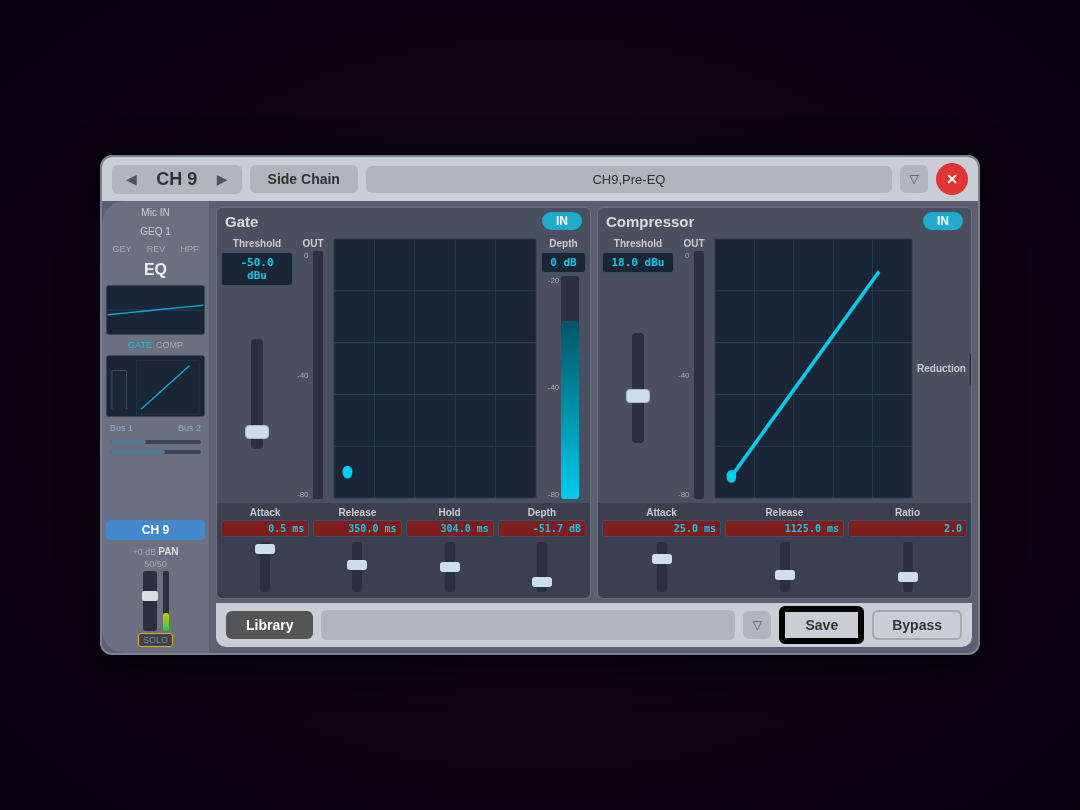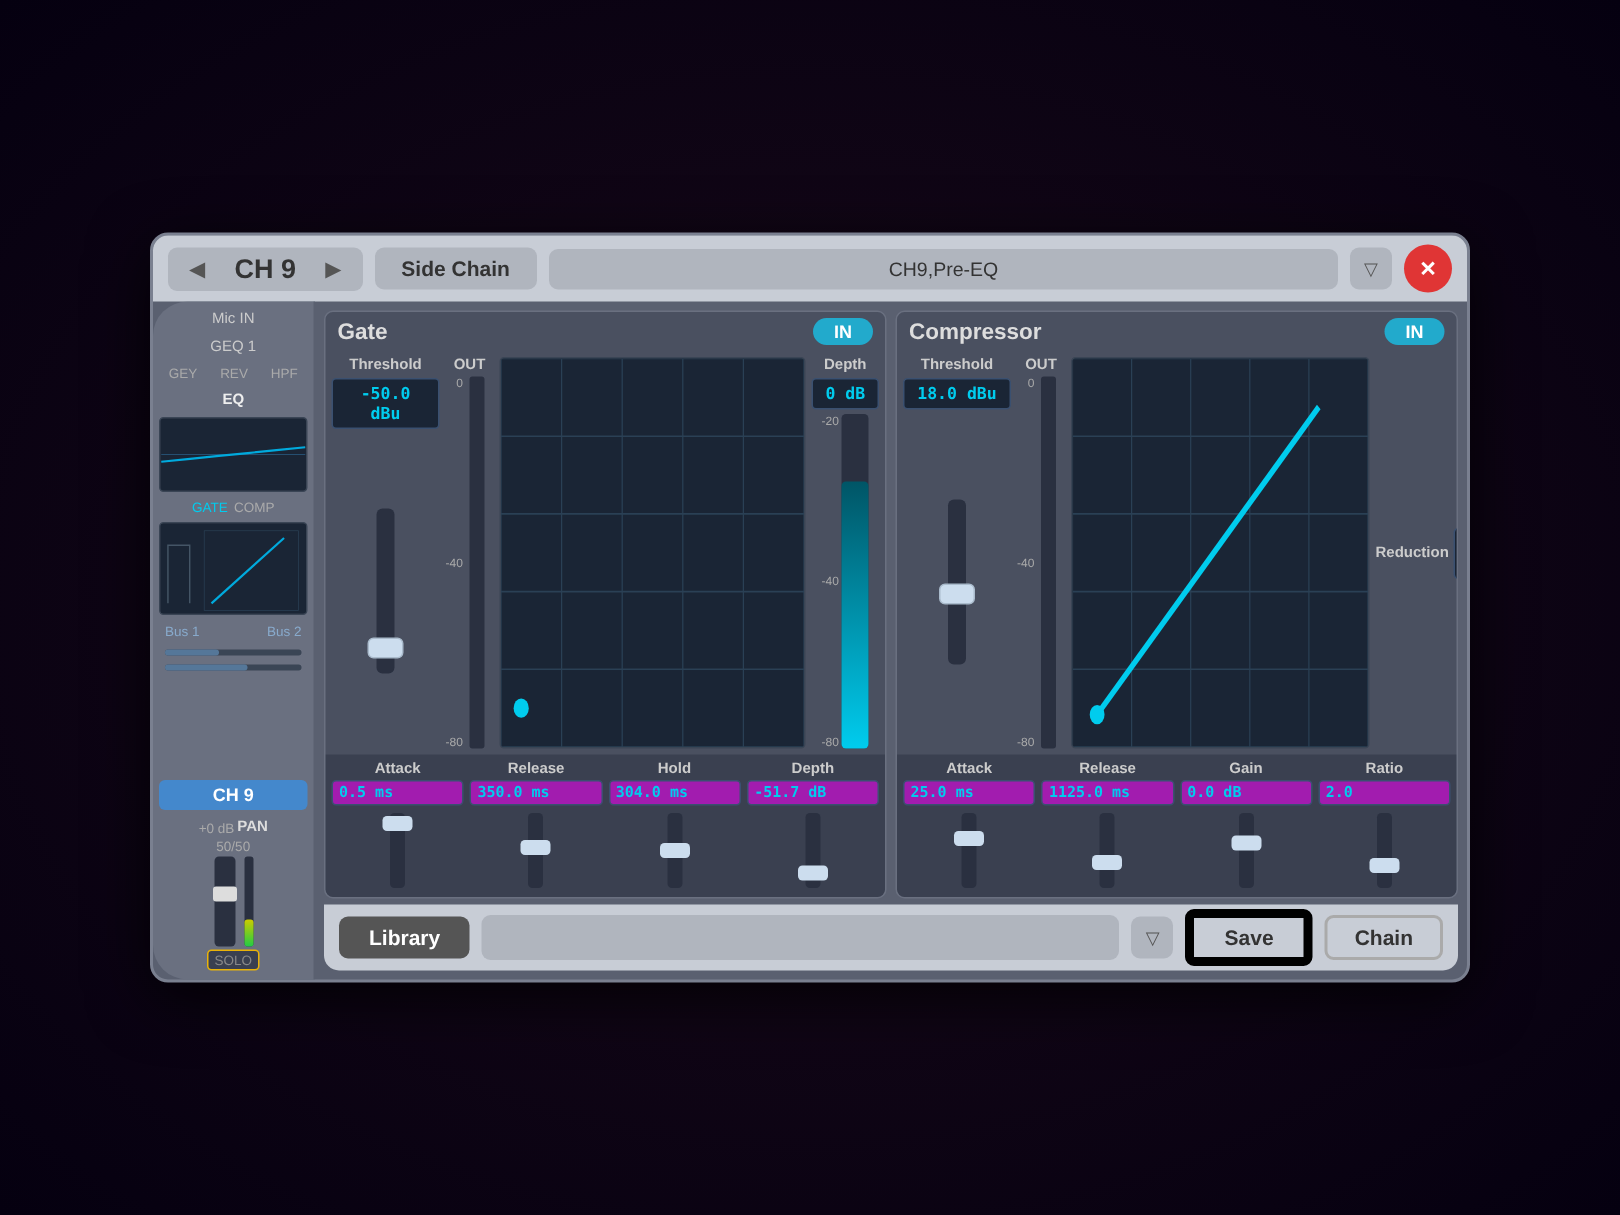--- a/index.html
+++ b/index.html
@@ -77,21 +77,21 @@
     }
     .sidebar-top-label {
       font-size: 10px; color: #ccc; text-align: center; padding: 2px;
     }
     .eq-tabs {
       display: flex; gap: 2px; font-size: 9px; color: #aaa;
       justify-content: space-around;
     }
     .eq-tab { cursor: pointer; padding: 1px 2px; }
     .eq-label {
-      font-size: 10px; font-weight: bold; color: #eee; text-align: center;
+      font-size: 16px; font-weight: bold; color: #eee; text-align: center;
       padding: 2px 0;
     }
     .eq-display {
       background: #1a2535; border: 1px solid #3a4555;
       border-radius: 3px; height: 50px;
       position: relative; overflow: hidden;
     }
     .gate-comp-display {
       background: #1a2535; border: 1px solid #3a4555;
       border-radius: 3px; height: 62px;
@@ -259,24 +259,24 @@
       display: flex; gap: 4px; padding: 4px;
       background: #3a4050; border-radius: 0 0 5px 5px;
     }
     .ctrl-col {
       flex: 1; display: flex; flex-direction: column; align-items: center; gap: 2px;
     }
     .ctrl-label {
       font-size: 10px; font-weight: bold; color: #ccc;
     }
     .ctrl-value {
-      background: #a21caf; border: 1px solid #3a5070;
+      background: #7f1d1d; border: 1px solid #3a5070;
       border-radius: 3px; padding: 2px 4px;
       font-size: 10px; font-weight: bold; color: #00ccee;
-      text-align: left; width: 100%;
+      text-align: right; width: 100%;
       font-family: monospace;
     }
     .mini-fader-area {
       width: 100%; height: 55px; display: flex;
       align-items: center; justify-content: center;
     }
     .mini-vert-track {
       width: 10px; height: 50px; background: #2a3040;
       border-radius: 3px; position: relative;
     }
@@ -575,44 +575,35 @@
             <div class="ctrl-col">
               <span class="ctrl-label">Release</span>
               <div class="ctrl-value">1125.0 ms</div>
               <div class="mini-fader-area">
                 <div class="mini-vert-track">
                   <div class="mini-vert-knob" style="bottom:12px;"></div>
                 </div>
               </div>
             </div>
             <div class="ctrl-col">
-              <span class="ctrl-label">Gain</span>
-              <div class="ctrl-value">0.0 dB</div>
-              <div class="mini-fader-area">
-                <div class="mini-vert-track">
-                  <div class="mini-vert-knob" style="bottom:25px;"></div>
-                </div>
-              </div>
-            </div>
-            <div class="ctrl-col">
               <span class="ctrl-label">Ratio</span>
               <div class="ctrl-value">2.0</div>
               <div class="mini-fader-area">
                 <div class="mini-vert-track">
                   <div class="mini-vert-knob" style="bottom:10px;"></div>
                 </div>
               </div>
             </div>
           </div>
         </div>
 
       </div>
 
       <div class="footer-bar">
         <button class="library-btn">Library</button>
         <div class="library-display"></div>
         <button class="footer-dropdown">▽</button>
         <button class="save-btn">Save</button>
-        <button class="bypass-btn">Chain</button>
+        <button class="bypass-btn">Bypass</button>
       </div>
     </div>
   </div>
 </div>
 
 </body></html>

